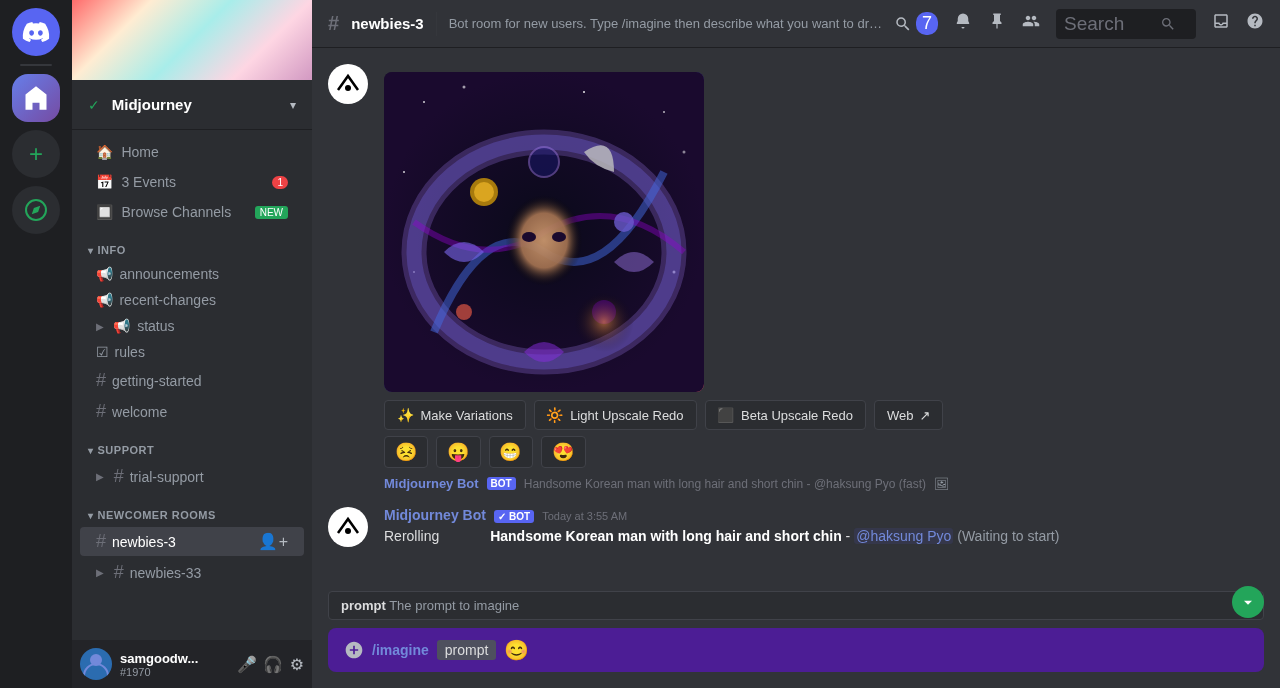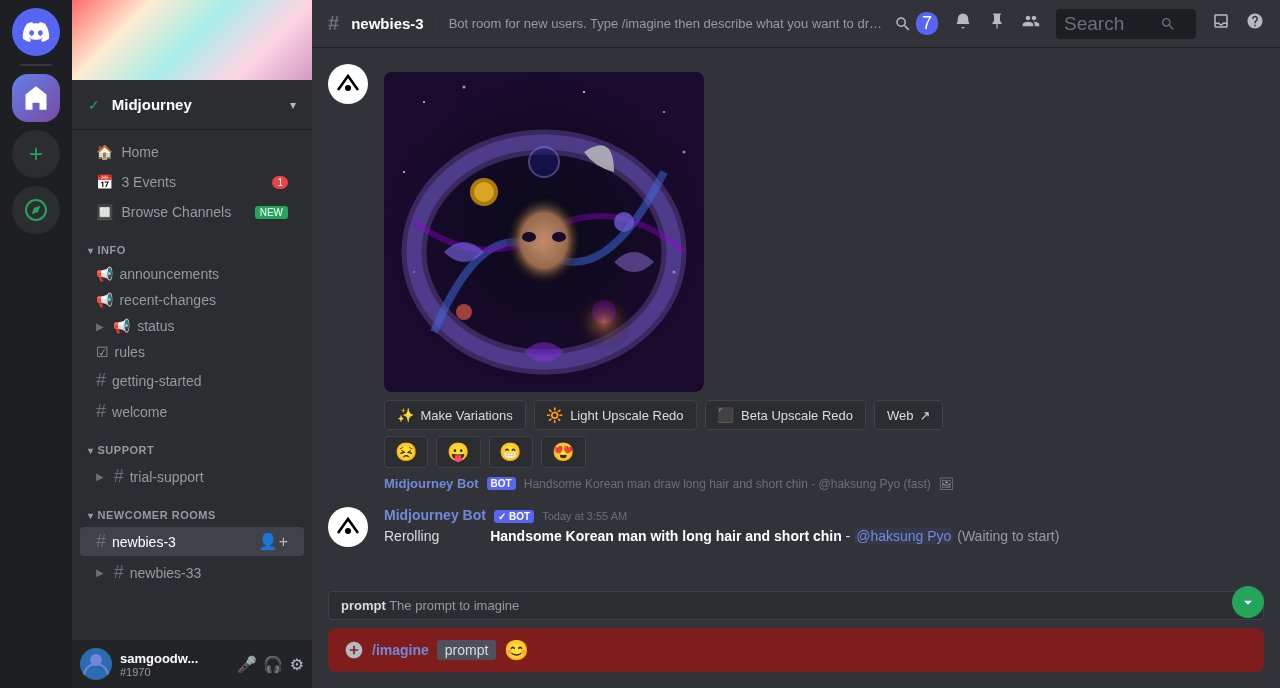--- a/index.html
+++ b/index.html
@@ -162,21 +162,21 @@
       padding: 6px 12px; font-size: 13px; color: #949ba4;
       margin-bottom: 4px; display: inline-block;
     }
     .prompt-tooltip strong { color: #dcddde; }
 
     
     .input-area {
       padding: 0 16px 16px; display: flex; flex-direction: column; gap: 4px;
     }
     .input-bar {
-      background: #7f1d1d; border-radius: 8px; padding: 0 16px;
+      background: #4c1d95; border-radius: 8px; padding: 0 16px;
       display: flex; align-items: center; gap: 8px; min-height: 44px;
     }
     .input-command { color: #7289da; font-size: 14px; font-weight: 600; white-space: nowrap; }
     .input-prompt-label { color: #dcddde; font-size: 14px; background: #4e505e; padding: 2px 8px; border-radius: 3px; }
     .input-text { flex: 1; background: none; border: none; outline: none; color: #dcddde; font-size: 14px; }
     .input-text::placeholder { color: #6d6f78; }
     .input-emoji { font-size: 20px; color: #b5bac1; cursor: pointer; }
 
     
     .scroll-to-bottom {
@@ -476,21 +476,21 @@
           <button class="reaction-btn">😛</button>
           <button class="reaction-btn">😁</button>
           <button class="reaction-btn">😍</button>
         </div>
       </div>
     </div>
 
     <div style="display:flex;align-items:center;gap:8px;margin-left:56px;margin-top:-8px;">
       <span style="color:#7289da;font-weight:700;font-size:13px;">Midjourney Bot</span>
       <span style="background:#5865f2;color:white;font-size:10px;padding:1px 4px;border-radius:3px;font-weight:700;">BOT</span>
-      <span style="color:#6d6f78;font-size:12px;">Handsome Korean man draw long hair and short chin - @haksung Pyo (fast)</span>
+      <span style="color:#6d6f78;font-size:12px;">Handsome Korean man with long hair and short chin - @haksung Pyo (fast)</span>
       <span style="color:#949ba4;font-size:12px;cursor:pointer;">🖼</span>
     </div>
 
     <div class="message-group">
       <div class="midjourney-avatar">
         <svg width="36" height="36" viewBox="0 0 36 36" fill="none">
             <circle cx="18" cy="18" r="18" fill="#fff"></circle>
             <path d="M8 24 L18 10 L28 24" stroke="#000" stroke-width="2.5" fill="none"></path>
             <circle cx="18" cy="22" r="3" fill="#000"></circle>
           </svg>

